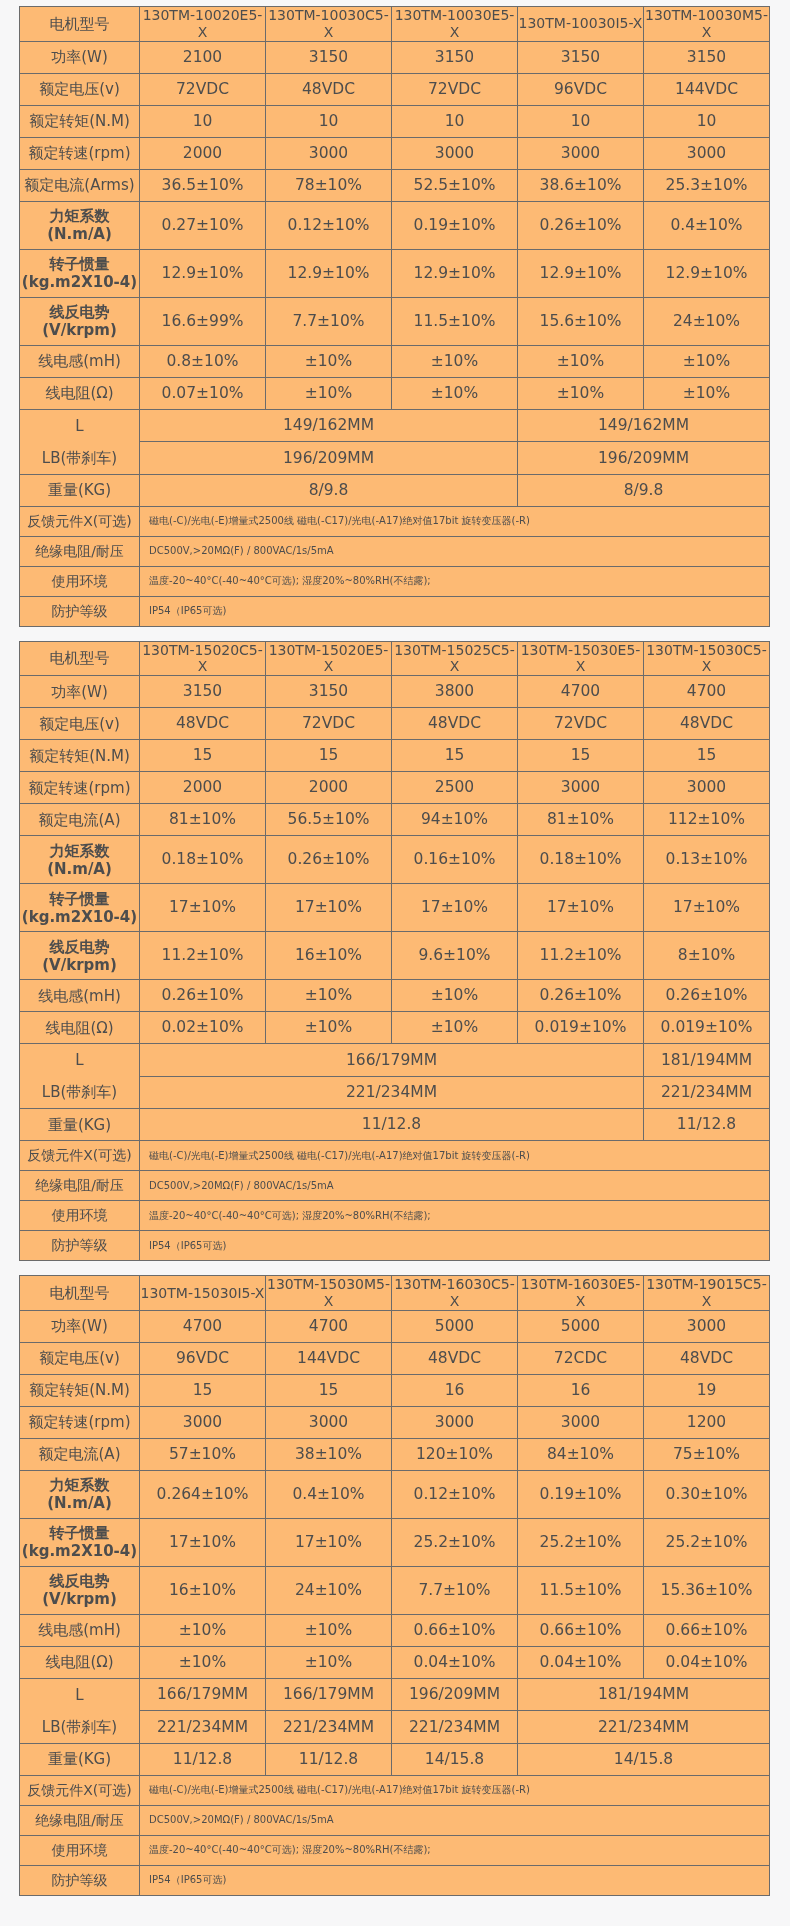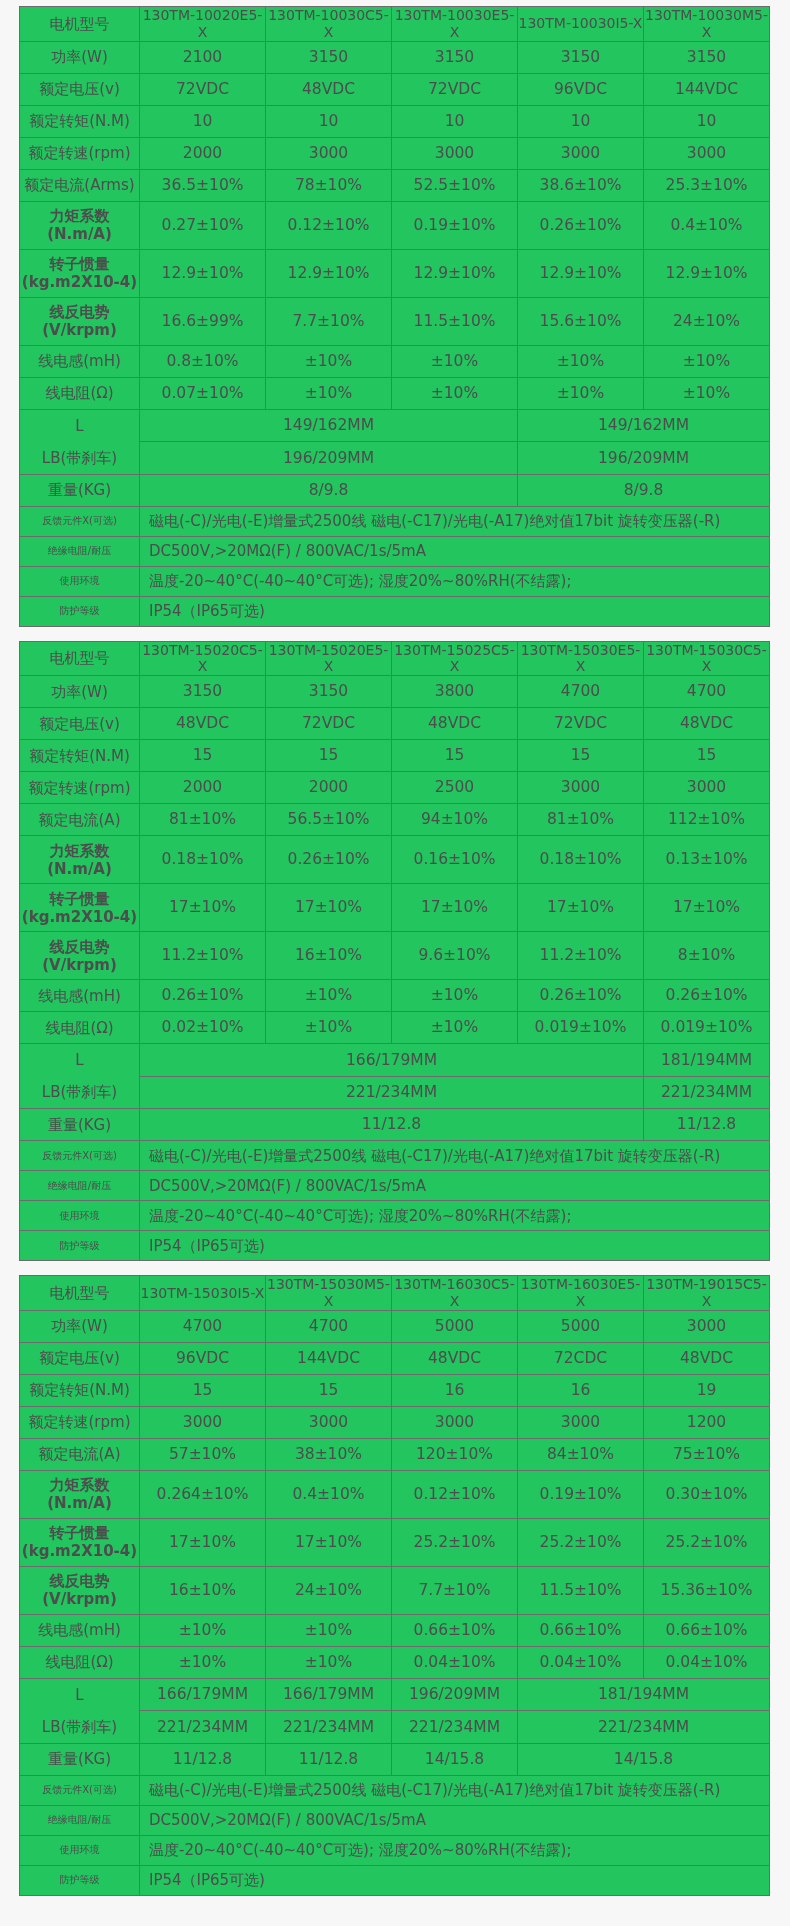--- a/index.html
+++ b/index.html
@@ -8,46 +8,46 @@
     background:#f7f7f8;
     font-family:"DejaVu Sans","Liberation Sans",sans-serif;
     color:#4d4d4d;
   }
   .wrap{padding:6px 21px 12px 19px;}
   table{
     border-collapse:collapse;
     table-layout:fixed;
     width:750px;
     margin:0 0 14px 0;
-    background:#22c55e;
+    background:#fdba74;
   }
   td{
     border:1px solid #6b6b6b;
     text-align:center;
     vertical-align:middle;
     padding:0;
     height:31px;
     font-size:15.5px;
     line-height:1.2;
     color:#4d4d4d;
     overflow:hidden;
   }
   tr.tall td{height:47px;}
   td.row-label{font-size:15px;}
   td.model{font-size:14px;}
   td.dim-label{padding:0;}
   td.dim-label .half{
     height:32px;
     display:flex;align-items:center;justify-content:center;
   }
-  td.info-label{font-size:10px;}
+  td.info-label{font-size:14px;}
   td.info-value{
     text-align:left;
     padding:0 8px 0 9px;
-    font-size:15px;
+    font-size:10px;
     white-space:nowrap;
   }
   tr.info td{height:29px;}
   .lbl2{font-size:15px;font-weight:bold;}
 </style>
 </head>
 <body>
 
 <div class="wrap" id="tables-root">
     <table>

